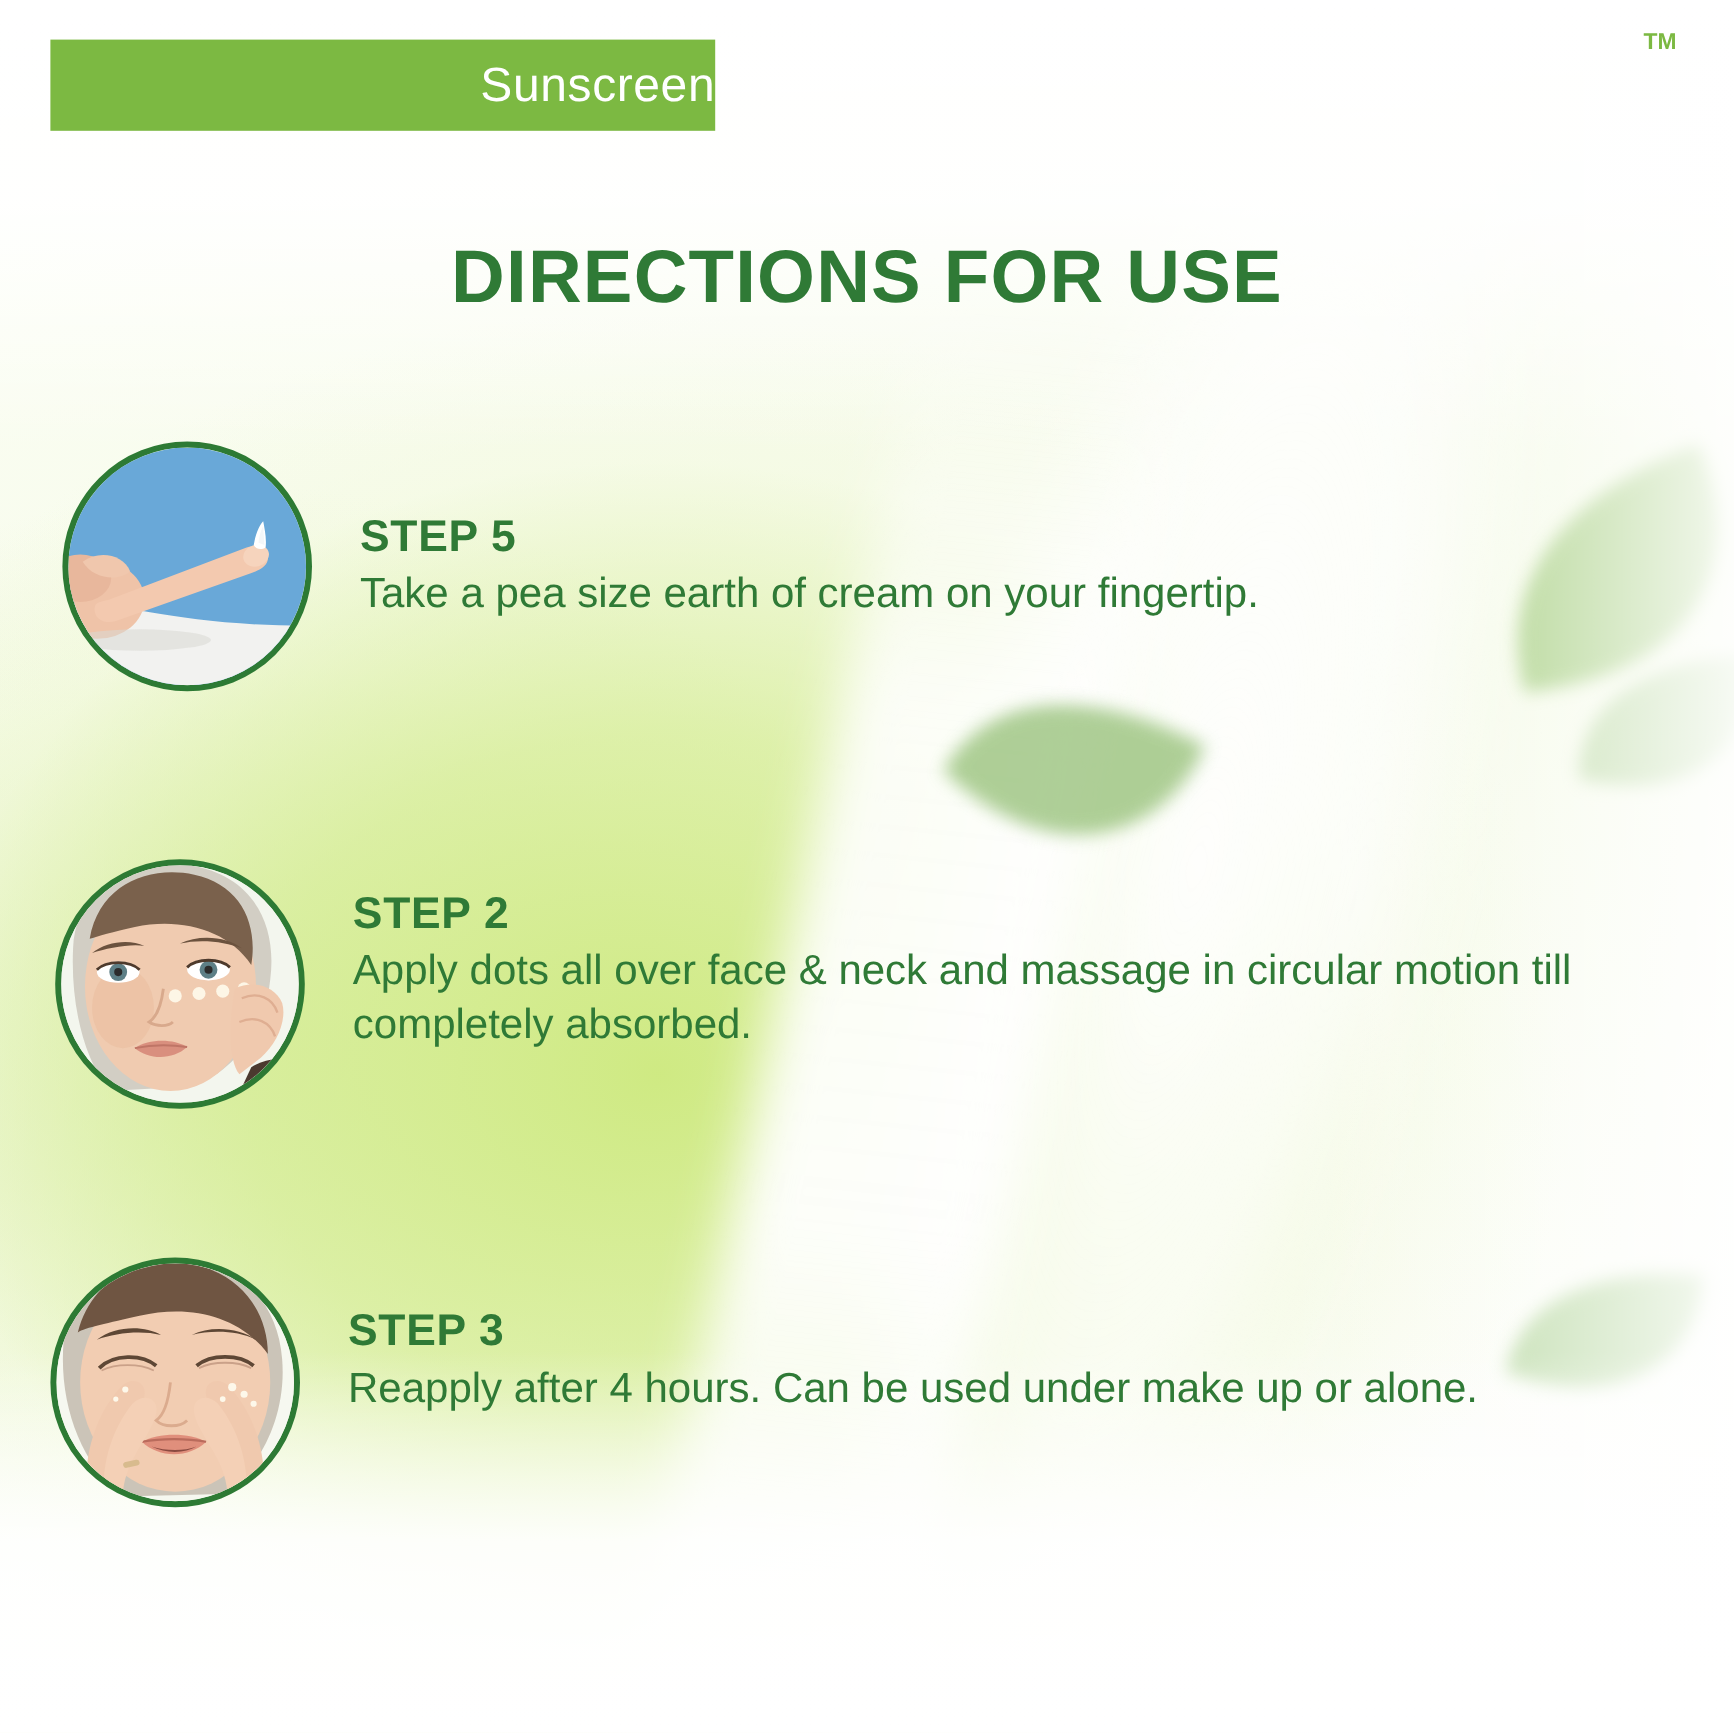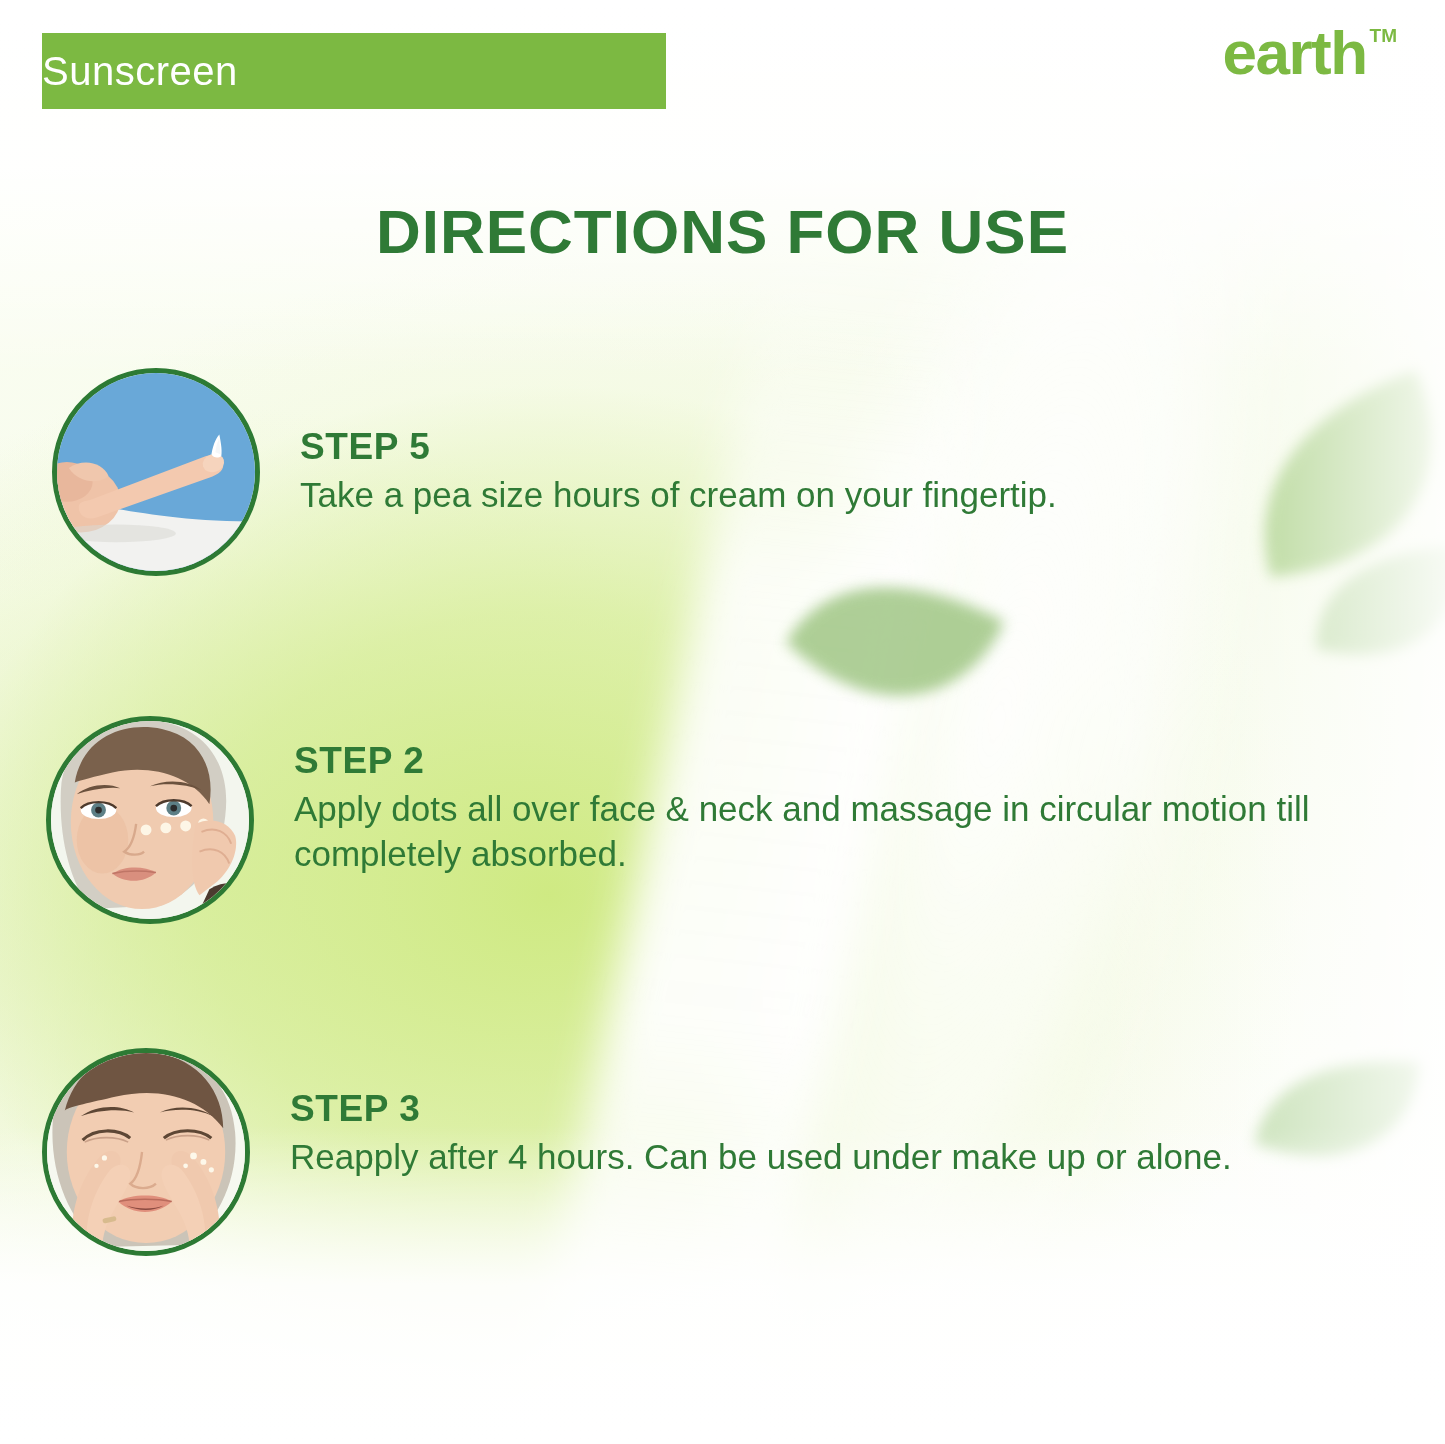--- a/index.html
+++ b/index.html
@@ -55,23 +55,23 @@
   
   .leaf { position:absolute; filter:blur(7px); opacity:0.78; }
   .leaf svg { display:block; width:100%; height:100%; }
 
   
   #header { position:absolute; left:0; top:0; width:100%; height:130px; z-index:5; }
 
   #category-banner {
     position:absolute;
     left:42px; top:33px;
-    width:624px; height:76px;
+    width:554px; height:76px;
     background:#7cb942;
-    display:flex; align-items:center; justify-content:flex-start;
+    display:flex; align-items:center; justify-content:flex-end;
   }
   #category-banner-label {
     color:#ffffff;
     font-size:40px;
     font-weight:400;
     letter-spacing:0.5px;
     line-height:1;
   }
 
   #brand-logo {
@@ -182,21 +182,20 @@
   <div class="bg-glowright"></div>
 </div>
 
 <div id="header">
 
   <div id="category-banner">
     <span id="category-banner-label">Sunscreen</span>
   </div>
 
   <div id="brand-logo">
-    <span class="word" id="brand-earth">earth</span>
     <span id="brand-tm">TM</span>
   </div>
 
 </div>
 
 <h1 id="page-title">DIRECTIONS FOR USE</h1>
 
 <div id="steps">
 
   <div class="step-row" data-step="1">
@@ -215,21 +214,21 @@
         <ellipse cx="158" cy="91" rx="11" ry="9" transform="rotate(-18 158 91)" fill="#f6d4bd"></ellipse>
 
         <path d="M156 82 C158 70 162 64 164 62 C165 68 167 76 166 84 C163 86 158 86 156 82 Z" fill="#ffffff"></path>
         <path d="M160 80 C161 72 163 68 164 66 C164 72 165 78 165 82 Z" fill="#f4f7f9"></path>
 
         <ellipse cx="60" cy="162" rx="60" ry="9" fill="#d8d8d4" opacity="0.55"></ellipse>
       </svg>
     </div>
     <div class="step-copy">
       <div class="step-label">STEP 5</div>
-      <div class="step-desc">Take a pea size hours of cream on your fingertip.</div>
+      <div class="step-desc">Take a pea size earth of cream on your fingertip.</div>
     </div>
   </div>
 
   <div class="step-row" data-step="2">
     <div class="step-thumb">
       <svg class="art" viewBox="0 0 200 200" preserveAspectRatio="xMidYMid slice">
         <rect x="0" y="0" width="200" height="200" fill="#f3f6ee"></rect>
 
         <path d="M10 70 C12 18 58 -8 108 0 C160 8 182 48 176 96 C172 136 150 170 112 186 L40 190 C18 160 8 116 10 70 Z" fill="#6f5747" opacity="0.25"></path>
 

